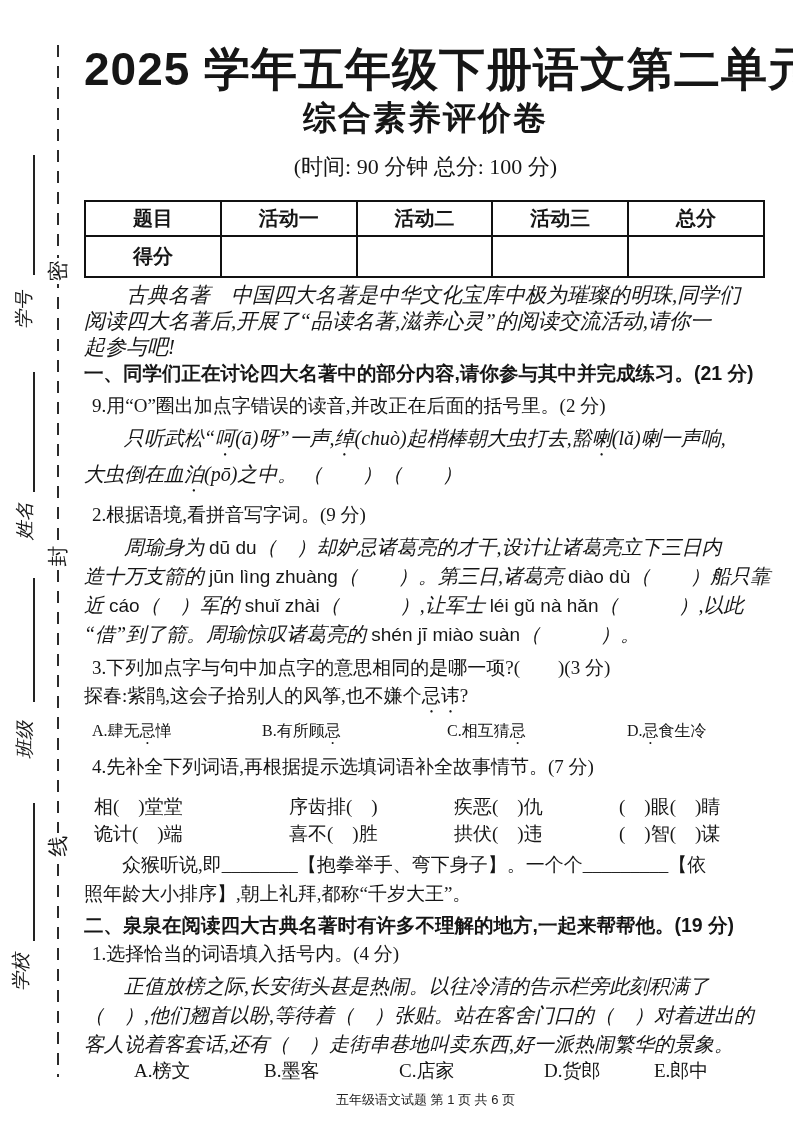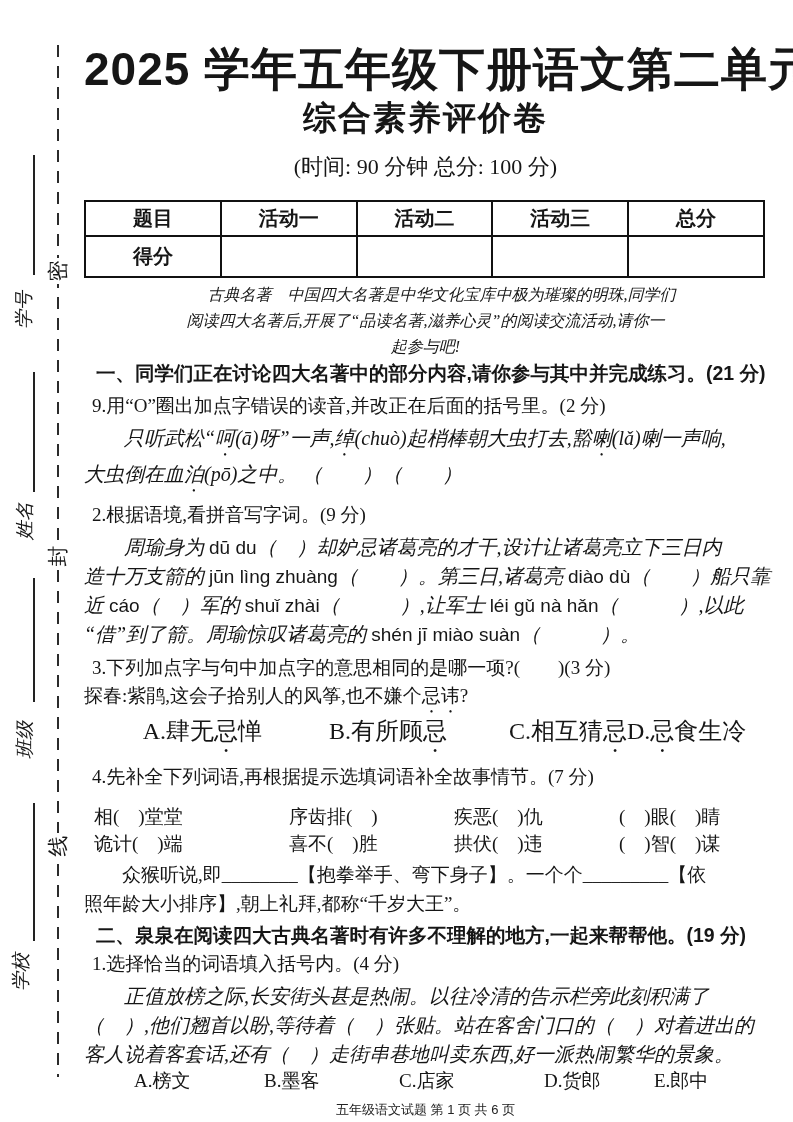--- a/index.html
+++ b/index.html
@@ -21,32 +21,32 @@
           line-height:48px;text-align:center;white-space:nowrap;letter-spacing:1px;}
   .title2{font-family:"Liberation Sans",sans-serif;font-weight:bold;font-size:33px;
           line-height:50px;text-align:center;letter-spacing:2px;}
   .meta{font-size:22px;line-height:40px;text-align:center;margin-top:4px;white-space:nowrap;}
   table.score{border-collapse:collapse;width:681px;margin-top:13px;table-layout:fixed;}
   table.score td{border:2px solid #111;text-align:center;vertical-align:middle;
                  font-family:"Liberation Sans",sans-serif;font-weight:bold;font-size:20px;}
   table.score tr.hrow td{height:31px;border-radius:8px;}
   table.score tr.srow td{height:37px;}
   .kai{font-style:italic;font-size:20px;line-height:29px;white-space:nowrap;}
-  .intro{margin-top:4px;font-size:16px;line-height:26px;text-align:center;}
+  .intro{margin-top:4px;font-size:21px;line-height:26px;}
   .act-head{font-family:"Liberation Sans",sans-serif;font-weight:bold;font-size:21px;
             line-height:30px;text-align:center;}
   .part-head{font-family:"Liberation Sans",sans-serif;font-weight:bold;font-size:19.5px;
-             line-height:27px;white-space:nowrap;margin-left:12px;}
+             line-height:27px;white-space:nowrap;}
   .stem{font-size:19px;line-height:29px;padding-left:8px;white-space:nowrap;margin-top:4px;}
   .pass{margin-top:4px;}
   .ind{text-indent:2em;}
   .s-dot{-webkit-text-emphasis:filled dot;-webkit-text-emphasis-position:under;
          text-emphasis:filled dot;text-emphasis-position:under right;}
   .s-py{font-style:normal;font-family:"Liberation Sans",sans-serif;font-size:0.95em;}
-  .opts{display:flex;font-size:24px;line-height:28px;padding-left:8px;white-space:nowrap;text-align:right;}
+  .opts{display:flex;font-size:16px;line-height:28px;padding-left:8px;white-space:nowrap;}
   .opts .o1{width:170px;} .opts .o2{width:185px;} .opts .o3{width:180px;}
   .idioms{padding-left:10px;font-size:19px;line-height:27px;margin-top:12px;}
   .idioms .row{display:flex;white-space:nowrap;}
   .idioms .c1{width:195px;} .idioms .c2{width:165px;} .idioms .c3{width:165px;}
   .fill{font-size:19px;line-height:28.5px;white-space:nowrap;}
   .opts2{display:flex;font-size:19px;line-height:24px;padding-left:50px;white-space:nowrap;}
   .opts2 .p1{width:130px;} .opts2 .p2{width:135px;} .opts2 .p3{width:145px;} .opts2 .p4{width:110px;}
   .footer{font-family:"Liberation Sans",sans-serif;font-size:13px;line-height:18px;
           text-align:center;margin-top:8px;color:#222;}
   .mt4{margin-top:4px;}

